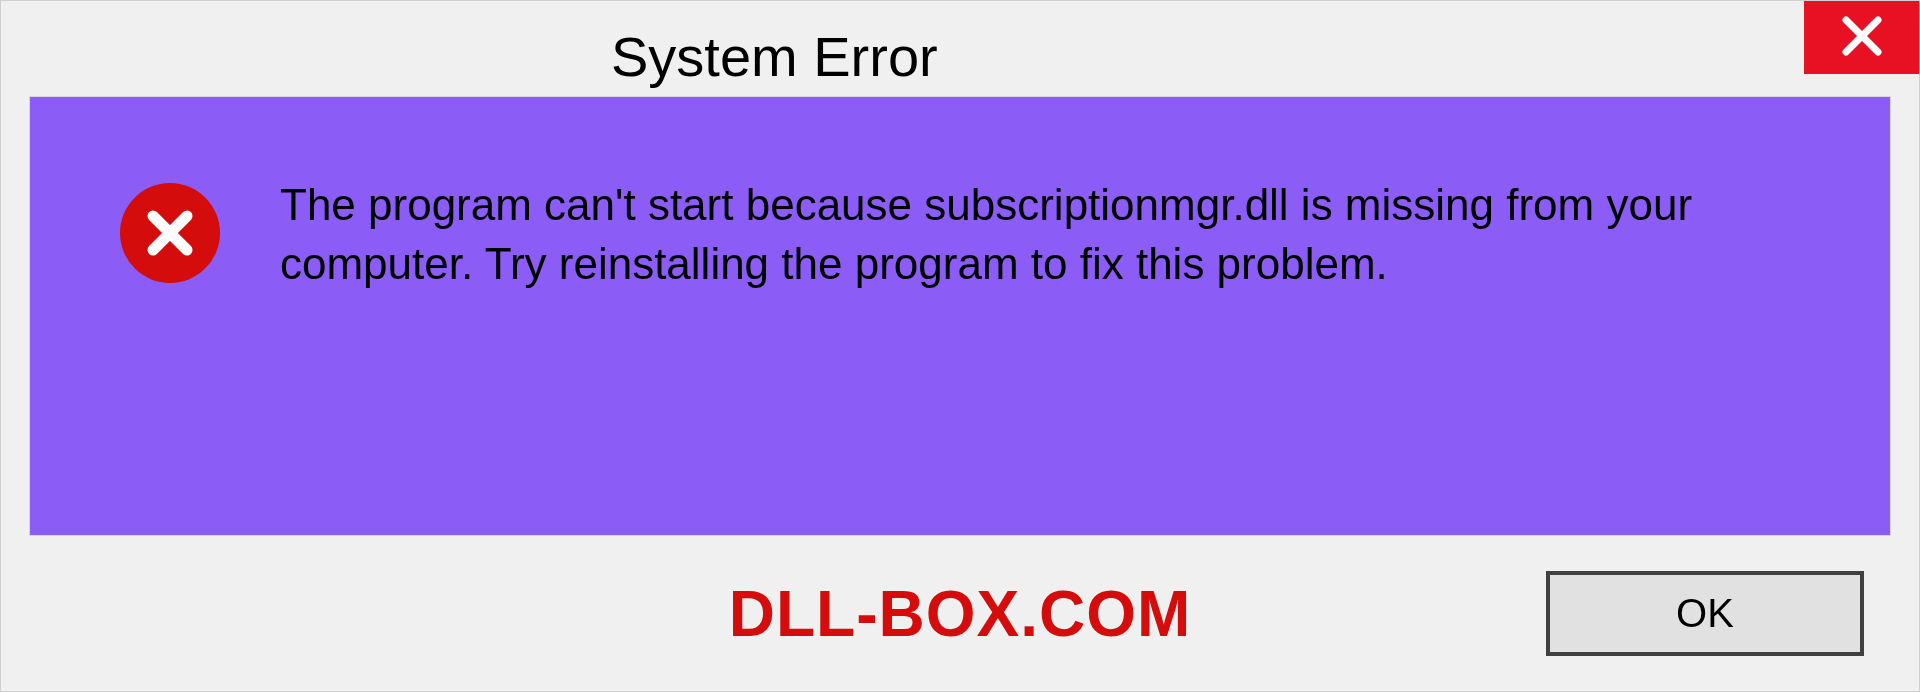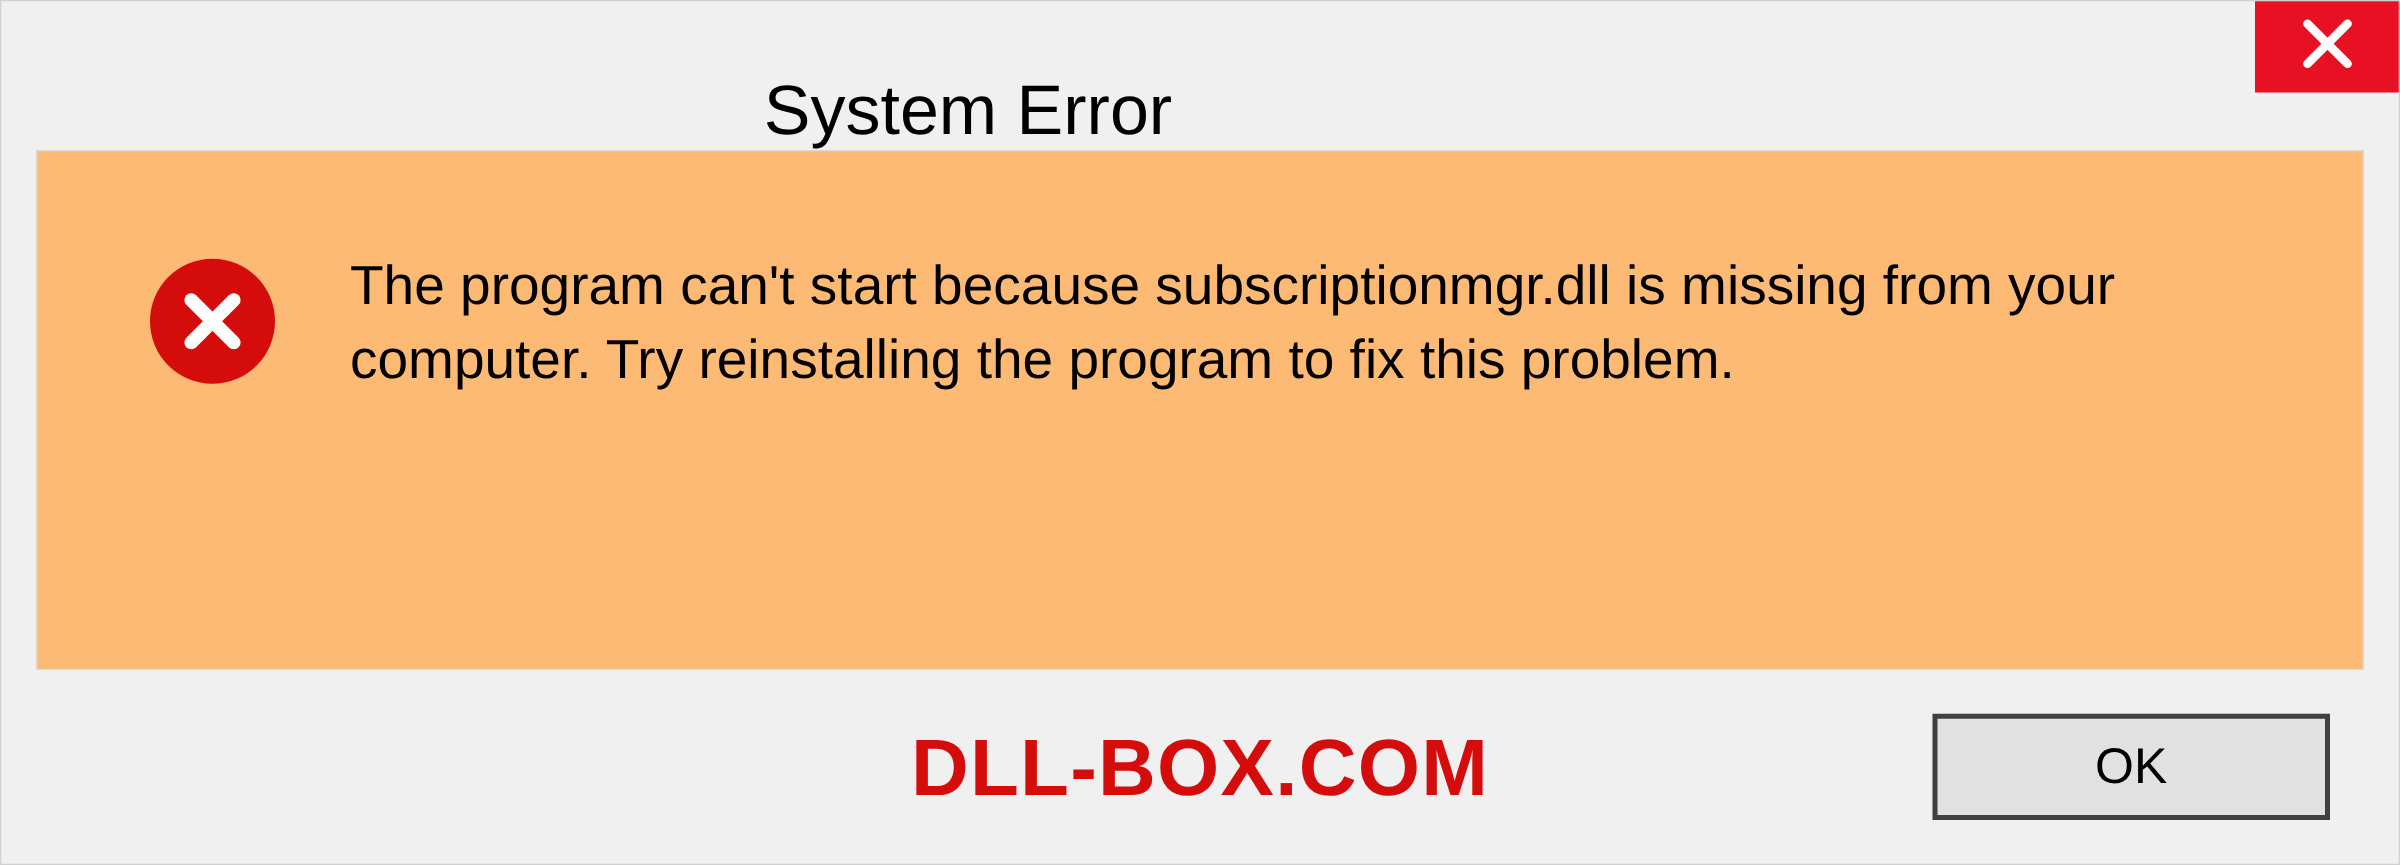--- a/index.html
+++ b/index.html
@@ -17,23 +17,23 @@
     .dialog {
       width: 100%;
       height: 100%;
       background: #f0f0f0;
       border: 1px solid #d0d0d0;
       position: relative;
       display: flex;
       flex-direction: column;
     }
     .titlebar {
-      height: 119px;
+      height: 95px;
       display: flex;
-      align-items: flex-end;
+      align-items: center;
       position: relative;
     }
     .title-text {
       font-size: 56px;
       font-weight: 400;
       color: #000;
       margin-left: 610px;
       margin-top: 15px;
     }
     .close-button {
@@ -48,21 +48,21 @@
       justify-content: center;
       cursor: pointer;
     }
     .close-button svg {
       width: 44px;
       height: 44px;
     }
     .content-panel {
       flex: 1;
       margin: 0 28px;
-      background: #fdba74;
+      background: #8b5cf6;
       border: 1px solid #d8d8d8;
       display: flex;
       align-items: flex-start;
       padding: 78px 50px 50px 90px;
     }
     .error-icon {
       width: 100px;
       height: 100px;
       background: #d40c0c;
       border-radius: 50%;

